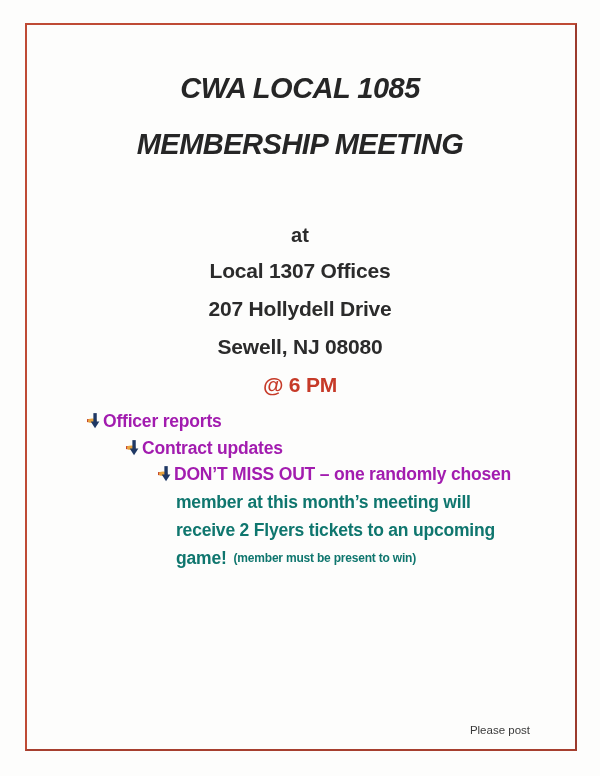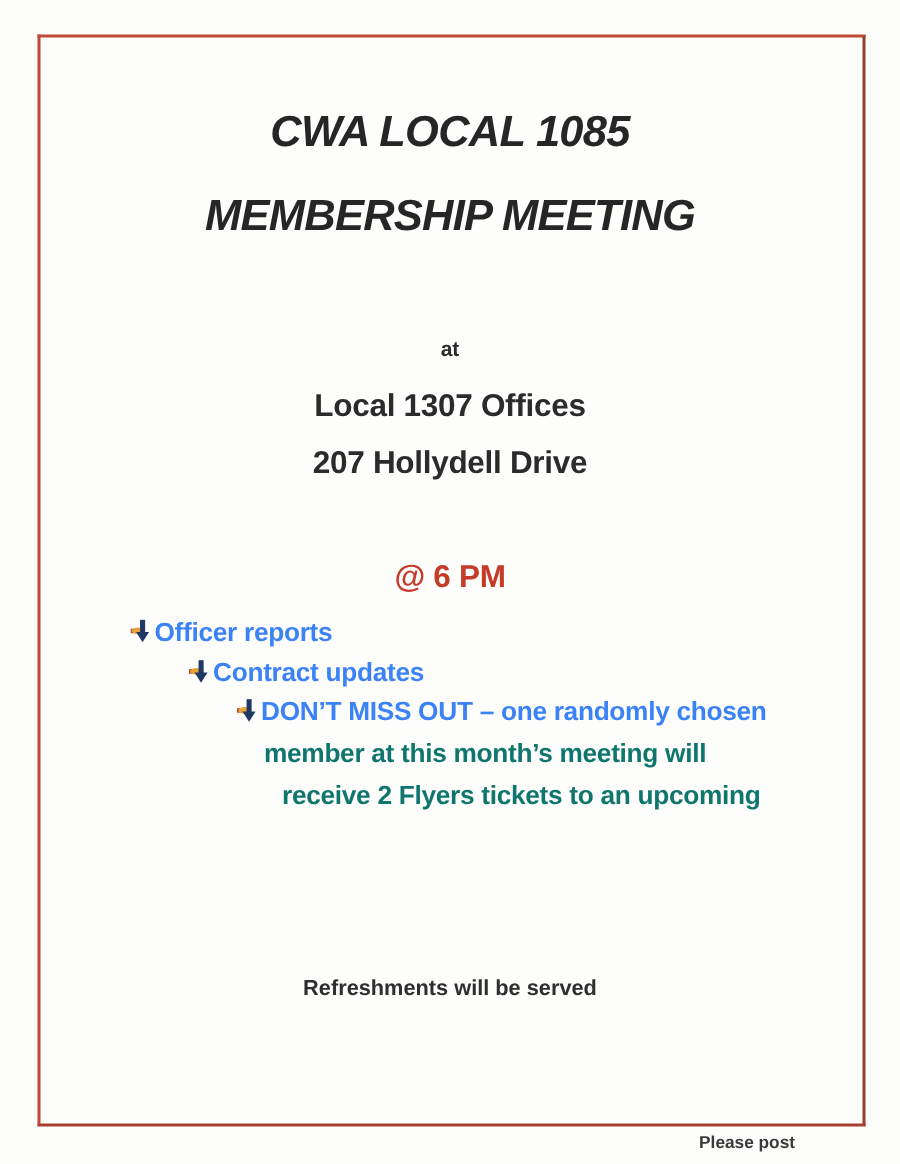--- a/index.html
+++ b/index.html
@@ -35,32 +35,32 @@
     color:#c63a28;
     letter-spacing:-0.2px;
   }
   .center-line{
     font-size:21px;
     font-weight:bold;
     letter-spacing:-0.2px;
     color:#2b2b2b;
   }
   .at-line{
-    font-size:14px;
+    font-size:20px;
     font-weight:bold;
     color:#2b2b2b;
   }
   .bullet-row{
     position:absolute;
     display:flex;
     align-items:flex-start;
     font-size:17.5px;
     font-weight:bold;
     letter-spacing:-0.2px;
-    color:#3b82f6;
+    color:#a21caf;
     white-space:nowrap;
   }
   .bullet-icon{
     display:inline-block;
     width:15px;height:16px;
     margin-right:1px;
     flex:0 0 auto;
     position:relative;
     top:2px;
   }
@@ -100,20 +100,21 @@
 
   <div class="abs centered title" style="top:128px;">MEMBERSHIP MEETING</div>
 
 
   <div class="abs centered at-line" style="top:224px;">at</div>
 
   <div class="abs centered center-line" style="top:259px;">Local 1307 Offices</div>
 
   <div class="abs centered center-line" style="top:297px;">207 Hollydell Drive</div>
 
+  <div class="abs centered center-line" style="top:335px;">Sewell, NJ 08080</div>
 
   <div class="abs centered red-line" style="top:373px;">@ 6 PM</div>
 
   <div class="bullet-row" style="left:87px;top:411px;">
     <span class="bullet-icon">
       <svg width="15" height="16" viewBox="0 0 20 21" xmlns="http://www.w3.org/2000/svg">
         <rect x="0" y="8" width="4" height="4" fill="#c0392b"></rect>
         <ellipse cx="7" cy="10" rx="6" ry="3" fill="#e8a33d"></ellipse>
         <rect x="8.5" y="0" width="4.5" height="12" fill="#1f3864"></rect>
         <polygon points="5,11 16.5,11 10.7,20" fill="#1f3864"></polygon>
@@ -141,20 +142,22 @@
         <ellipse cx="7" cy="10" rx="6" ry="3" fill="#e8a33d"></ellipse>
         <rect x="8.5" y="0" width="4.5" height="12" fill="#1f3864"></rect>
         <polygon points="5,11 16.5,11 10.7,20" fill="#1f3864"></polygon>
       </svg>
     </span>
     <span>DON’T MISS OUT – one randomly chosen</span>
   </div>
 
   <div class="wrap-line" style="left:176px;top:492px;">member at this month’s meeting will</div>
 
-  <div class="wrap-line" style="left:188px;top:520px;">receive 2 Flyers tickets to an upcoming</div>
+  <div class="wrap-line" style="left:176px;top:520px;">receive 2 Flyers tickets to an upcoming</div>
+
+  <div class="wrap-line" style="left:176px;top:548px;">
+    <span>game!</span><span class="tail-note">(member must be present to win)</span>
+  </div>
 
 
-  <div class="abs centered refreshments" style="top:651px;">Refreshments will be served</div>
-
-  <div class="abs please-post" style="top:756px;right:70px;font-weight:bold;">Please post</div>
+  <div class="abs please-post" style="top:724px;right:70px;">Please post</div>
 
 </div>
 
 </body></html>

